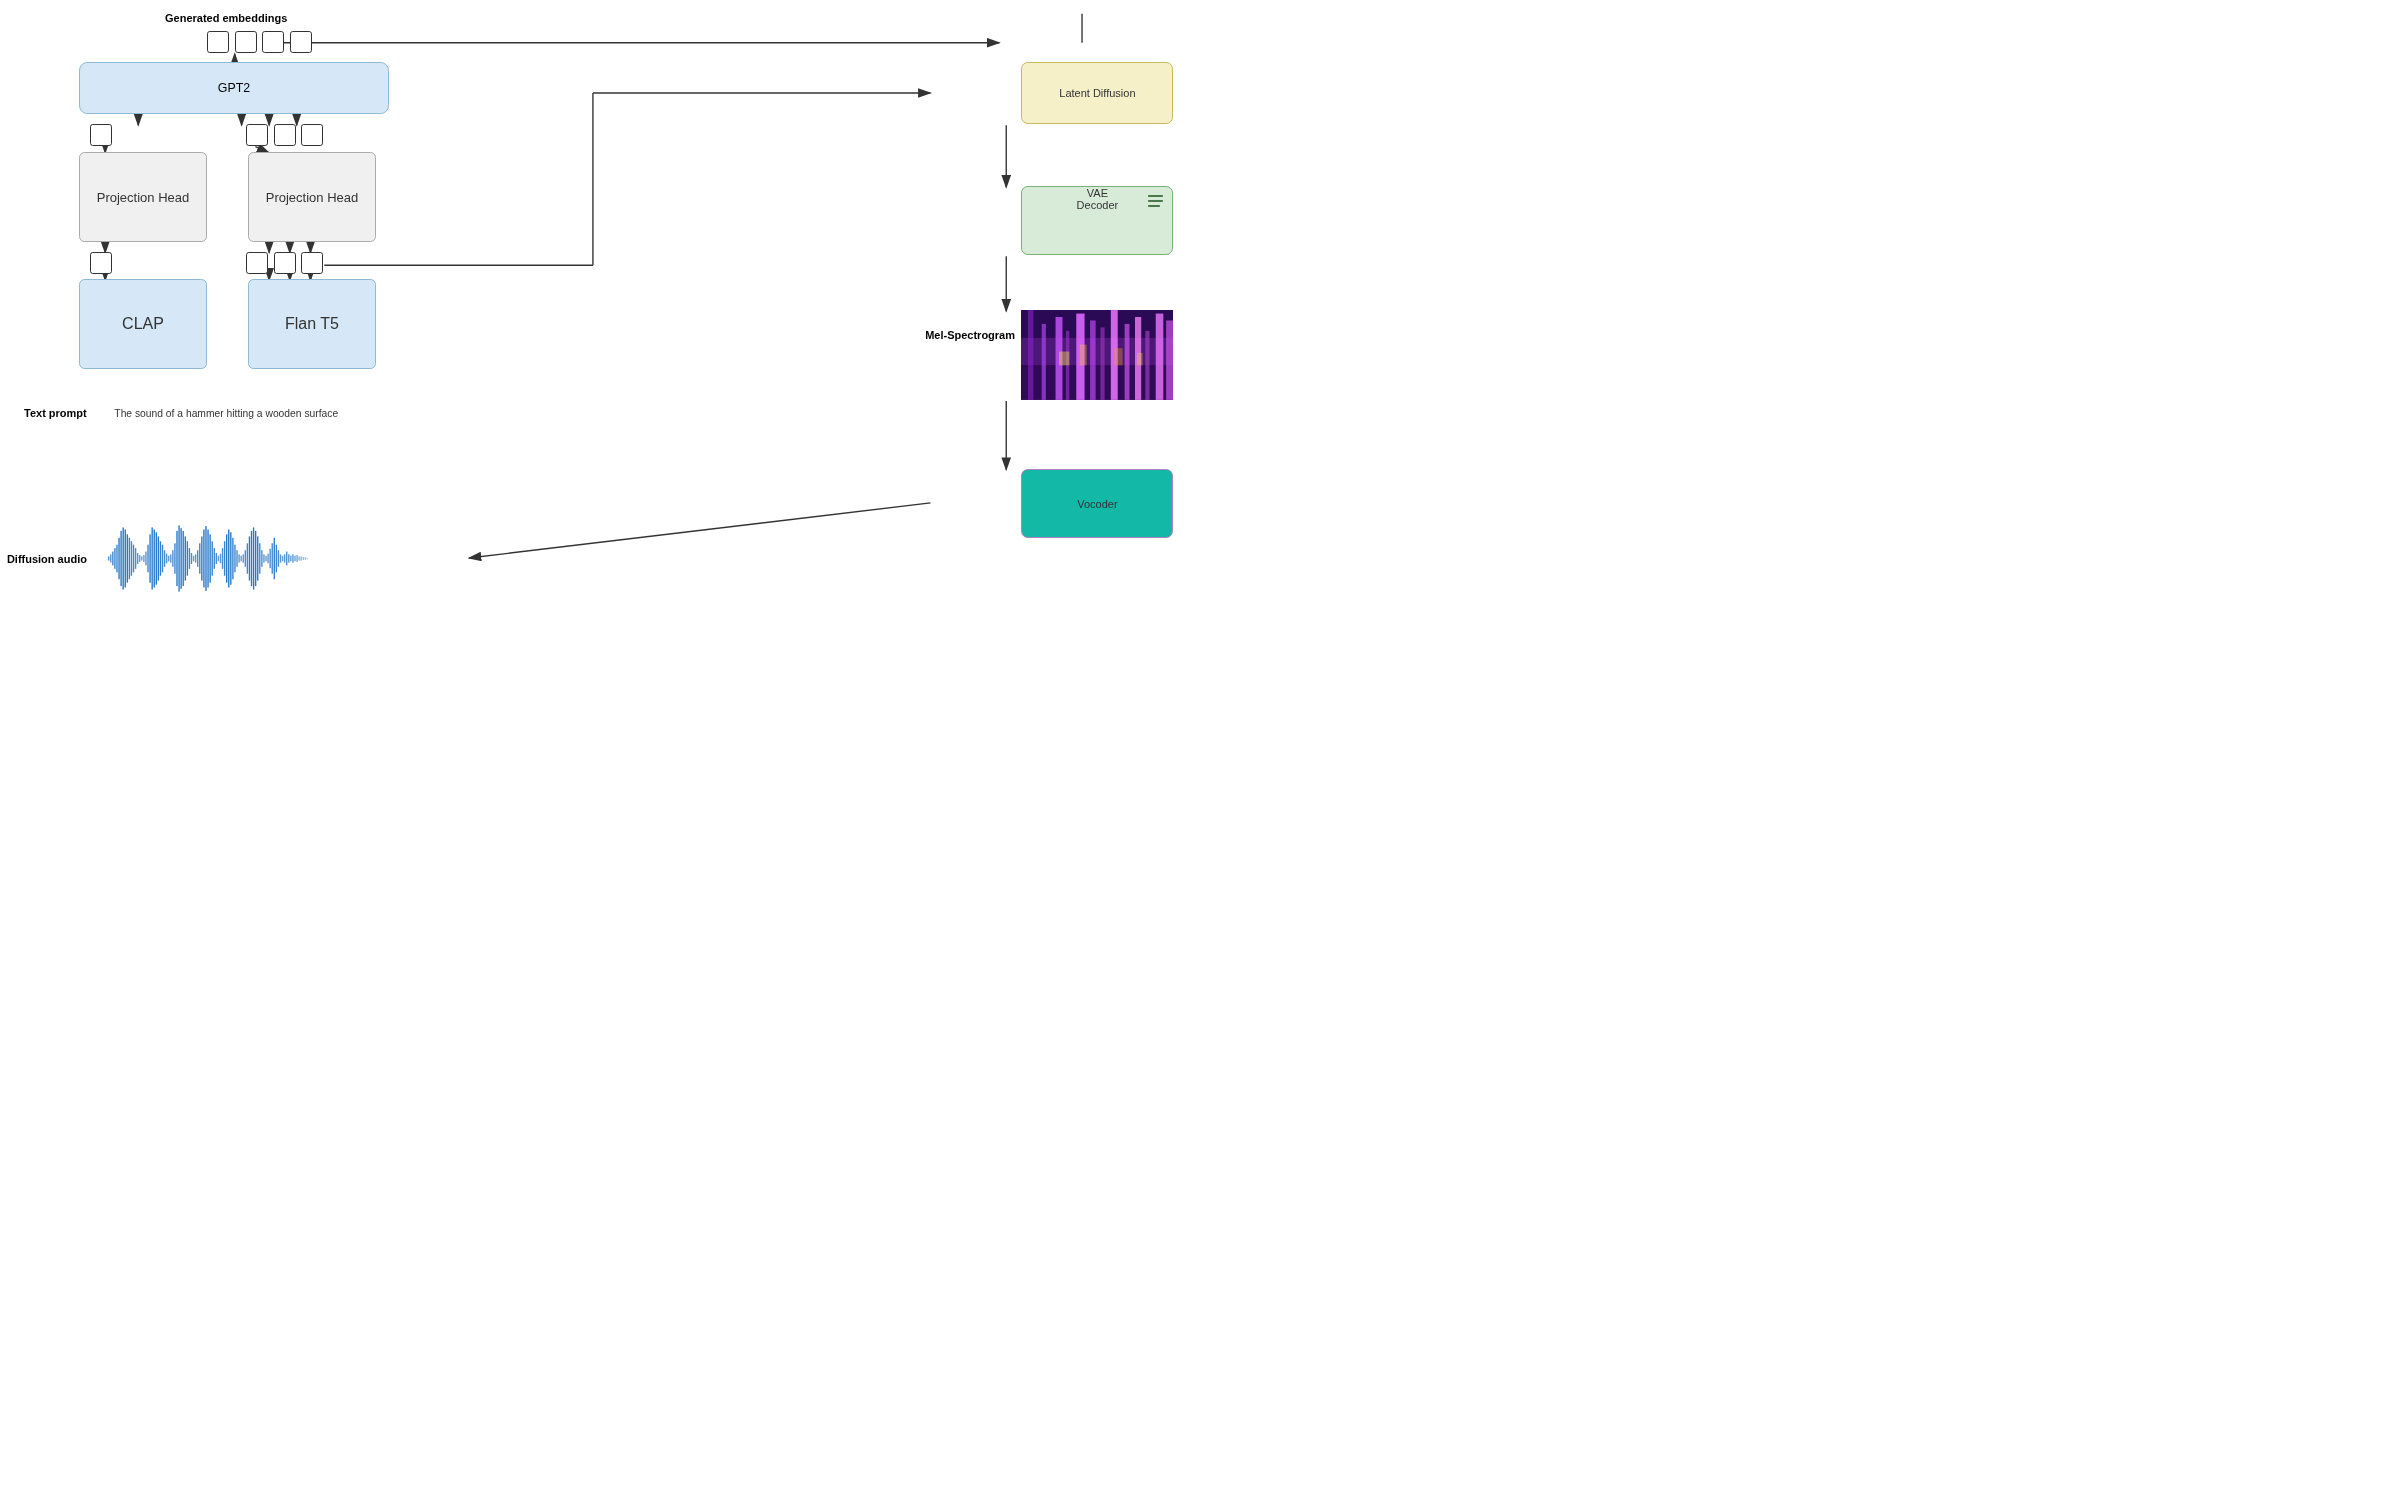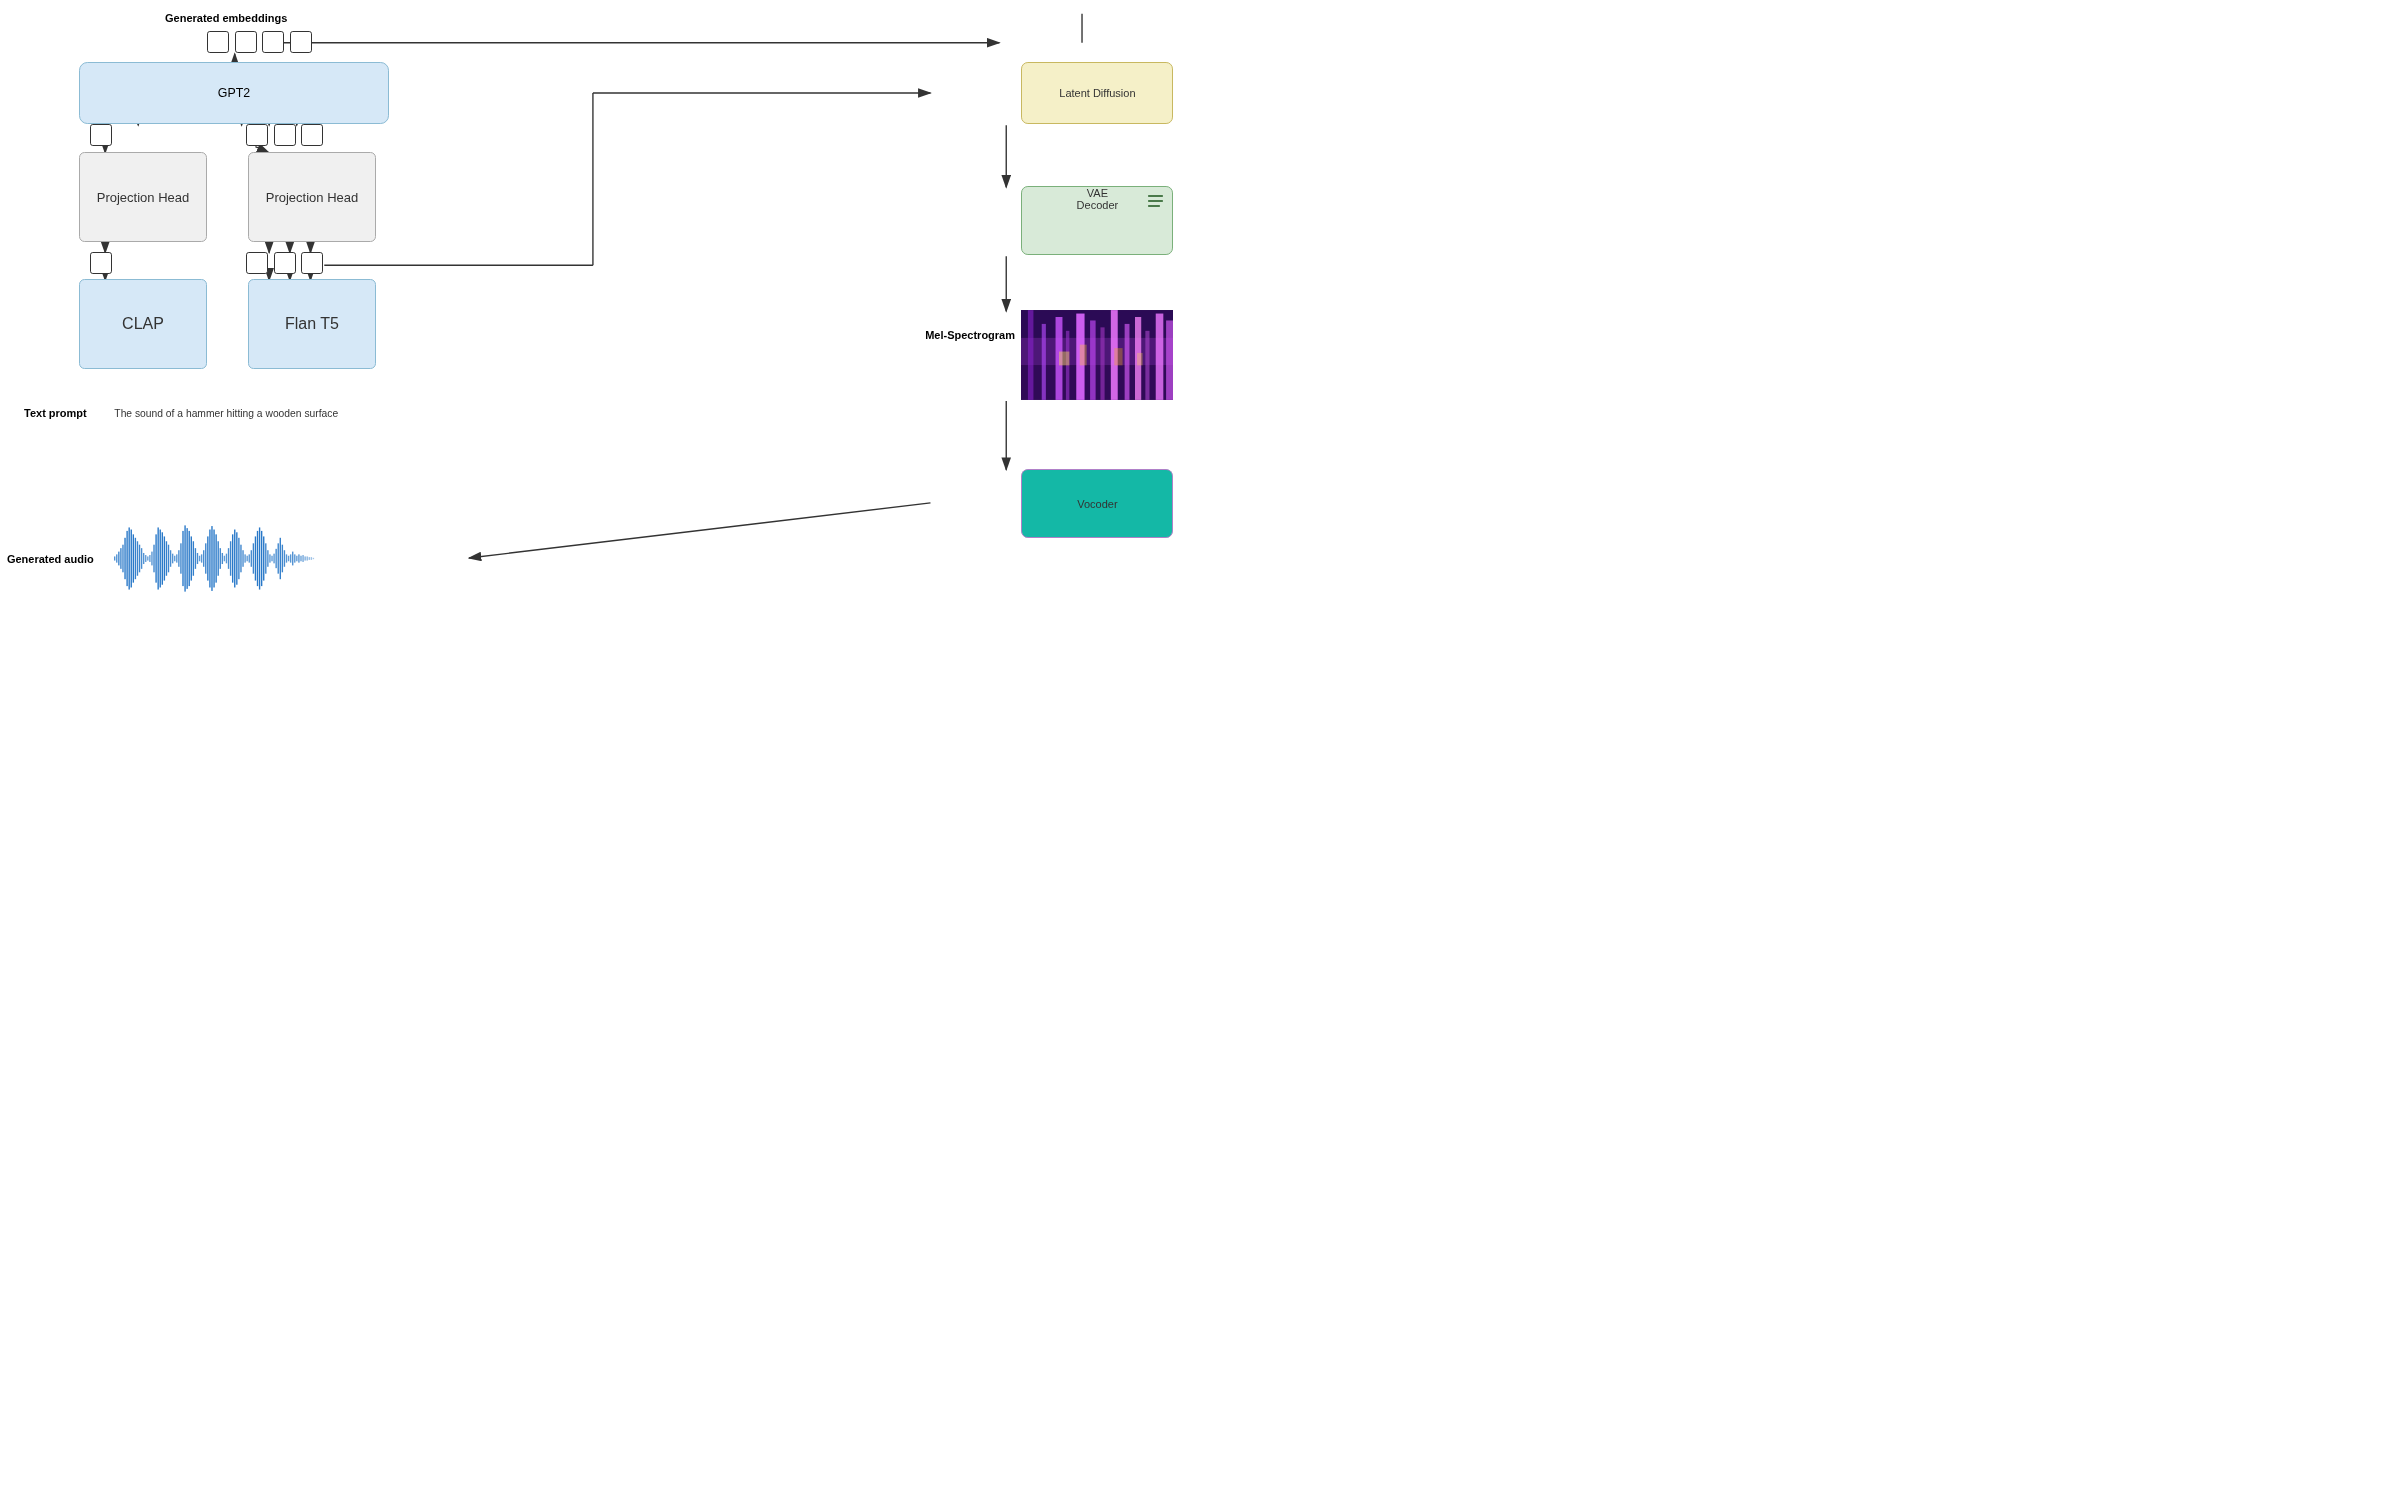--- a/index.html
+++ b/index.html
@@ -42,21 +42,21 @@
       border-radius: 2.8px;
       background: white;
     }
 
     
     .gpt2-box {
       position: absolute;
       left: 79px;
       top: 62px;
       width: 310px;
-      height: 62px;
+      height: 52px;
       background: #d6e8f7;
       border: 1.4px solid #8bbbd4;
       border-radius: 8.3px;
       display: flex;
       align-items: center;
       justify-content: center;
       font-size: 12.4px;
     }
 
     .single-token {
@@ -341,21 +341,21 @@
       <span>Flan T5</span>
     </div>
   </div>
 
   <div class="text-prompt-section">
     <span class="text-prompt-label">Text prompt</span>
     <span class="text-prompt-value">The sound of a hammer hitting a wooden surface</span>
   </div>
 
   <div class="generated-audio-section">
-    <span class="generated-audio-label">Generated audio</span>
+    <span class="generated-audio-label">Diffusion audio</span>
 
     <svg class="waveform" viewBox="0 0 300 100">
 
       <g fill="#2878c8">
         <rect x="0" y="47" width="2" height="6" opacity="0.8"></rect>
         <rect x="3" y="44" width="2" height="12" opacity="0.8"></rect>
         <rect x="6" y="40" width="2" height="20" opacity="0.9"></rect>
         <rect x="9" y="35" width="2" height="30" opacity="0.9"></rect>
         <rect x="12" y="30" width="2" height="40" opacity="0.9"></rect>
         <rect x="15" y="20" width="2" height="60" opacity="1"></rect>

